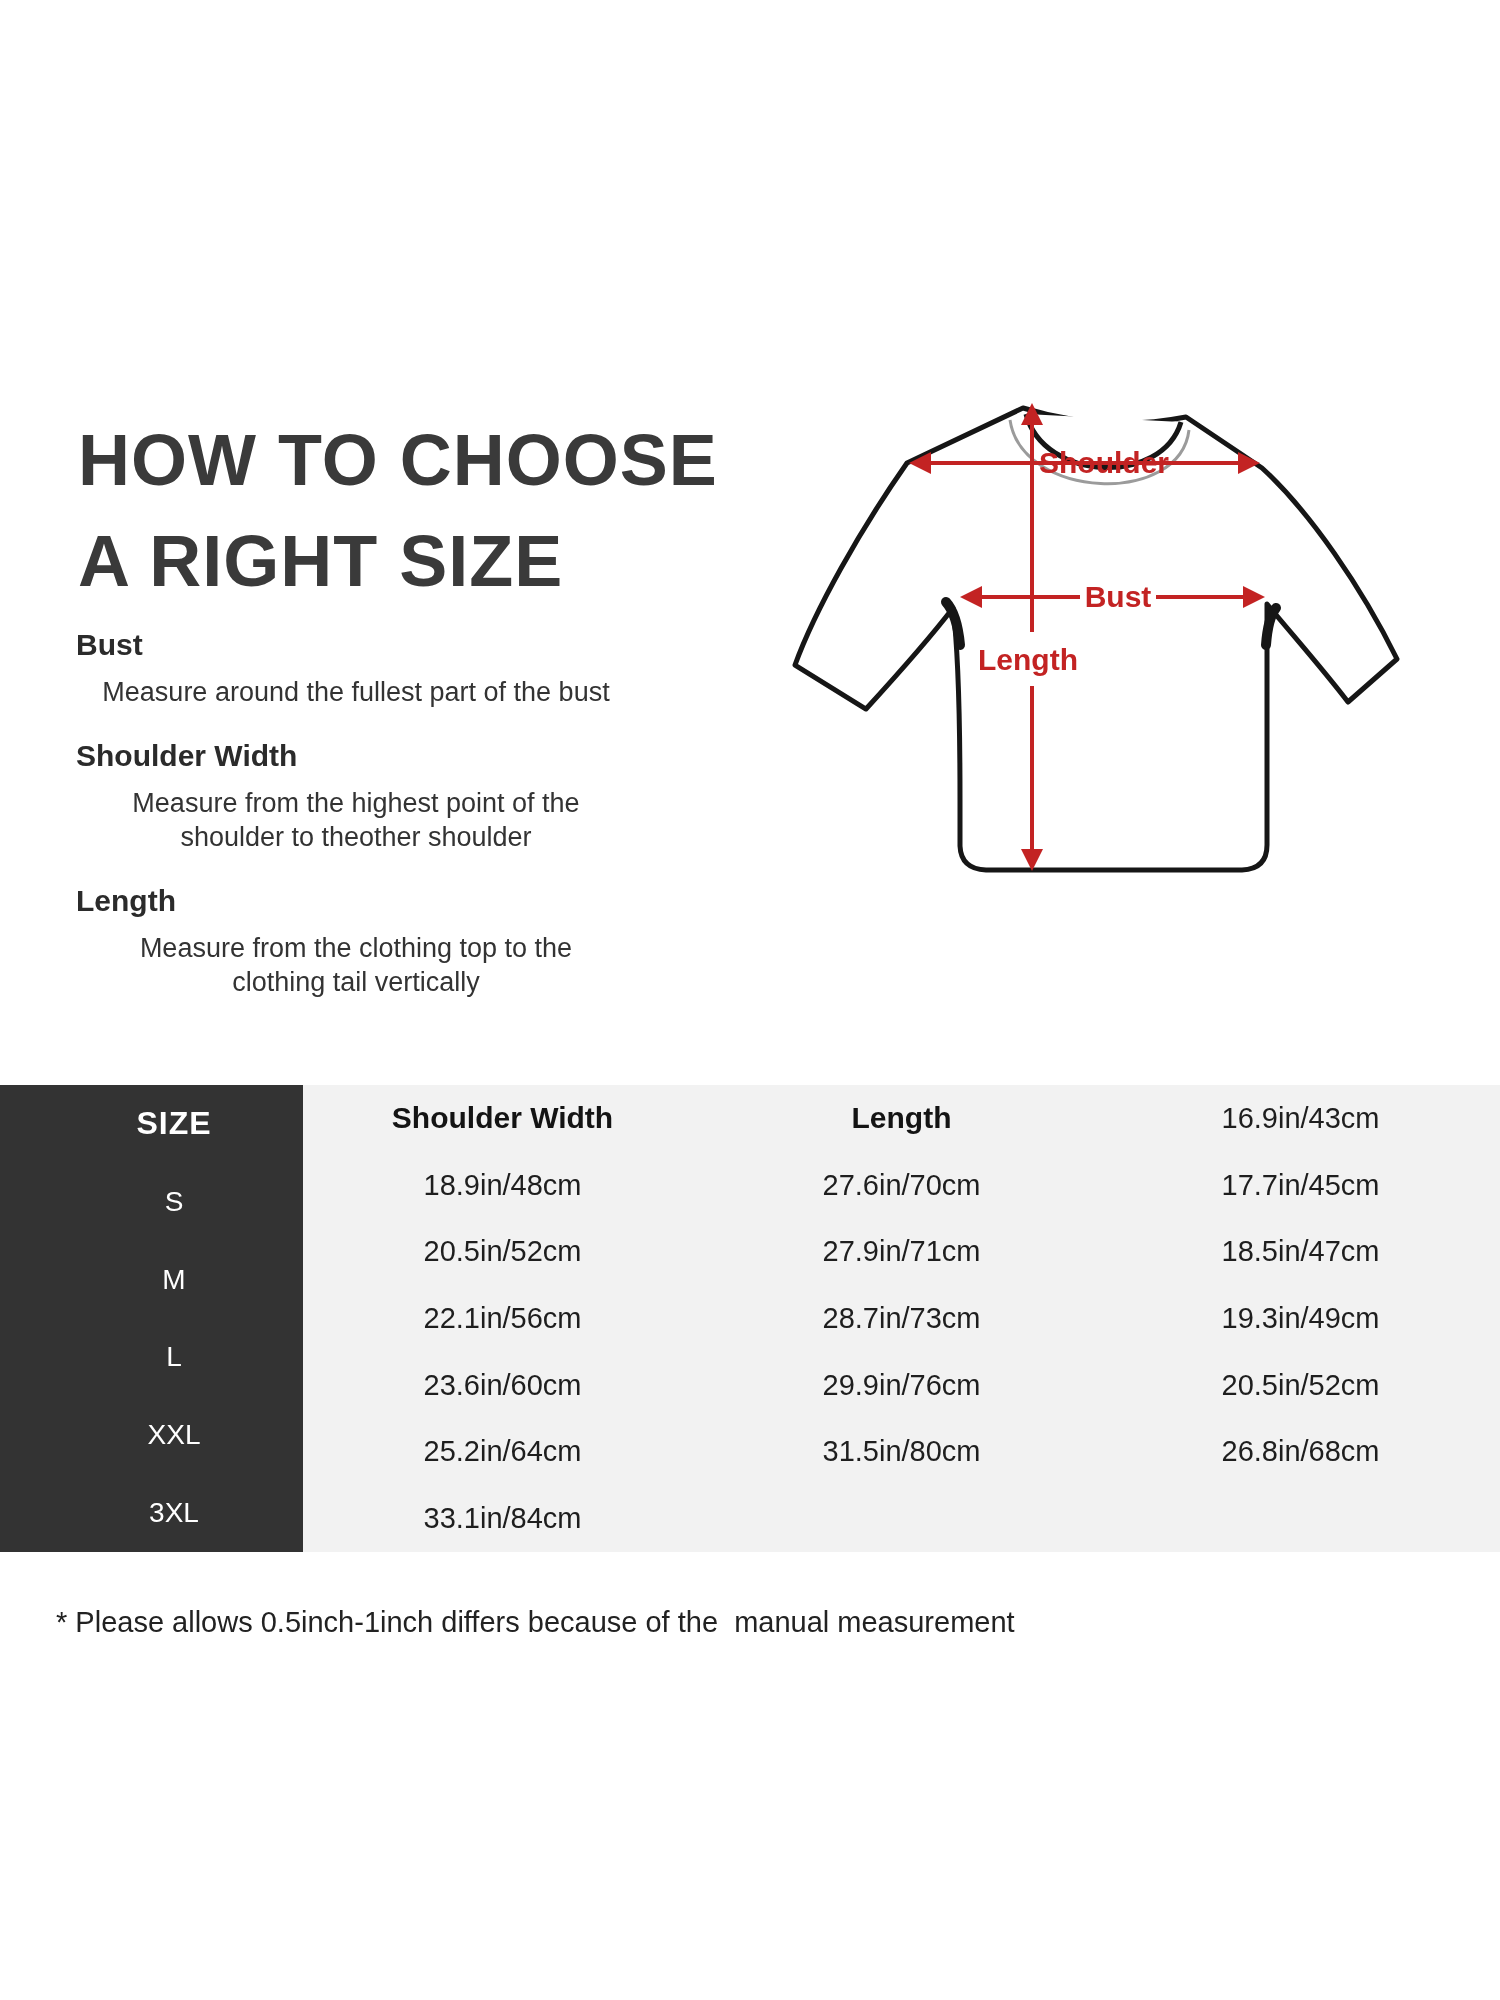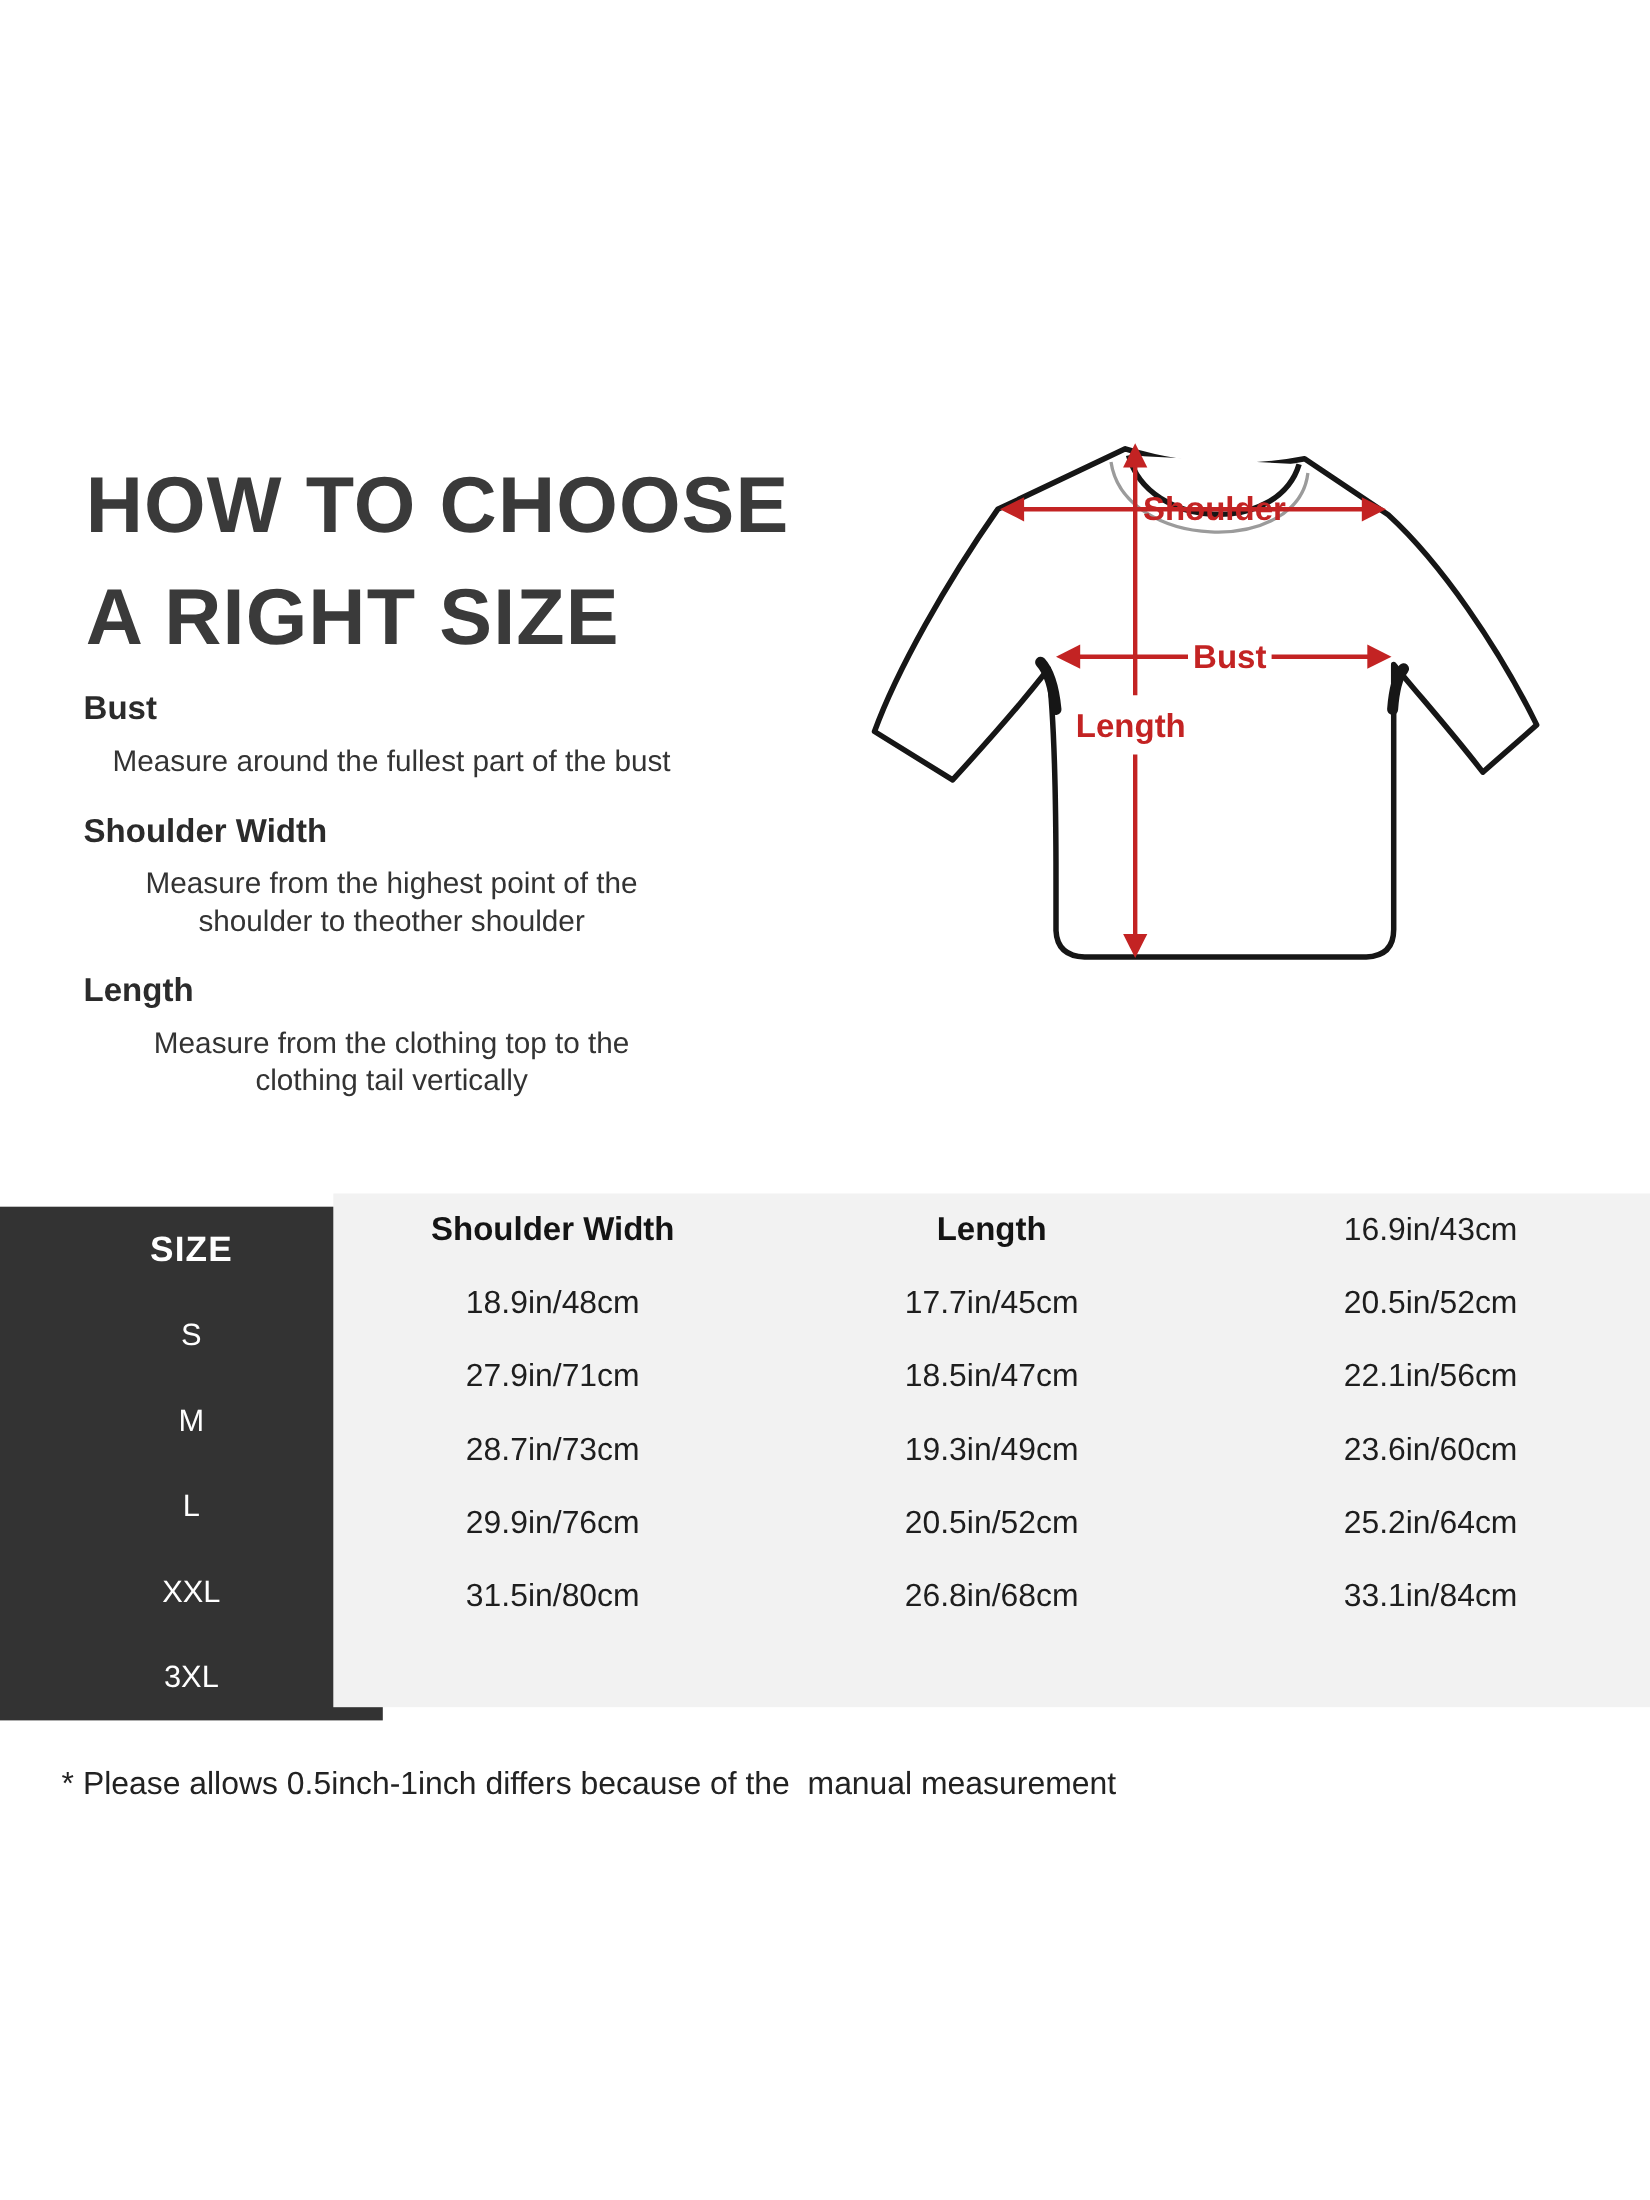--- a/index.html
+++ b/index.html
@@ -26,21 +26,21 @@
   .diagram{position:absolute;left:760px;top:375px;width:680px;height:540px;}
   .tshirt-outline{fill:#ffffff;stroke:var(--ink);stroke-width:5;stroke-linejoin:round;}
   .ink-line{fill:none;stroke:var(--ink);}
   .gray-line{fill:none;stroke:var(--collar-gray);stroke-width:3;}
   .red-line{stroke:var(--red);stroke-width:4;fill:none;}
   .red-fill{fill:var(--red);}
   .red-label{fill:var(--red);font-size:30px;font-weight:700;font-family:"Liberation Sans",sans-serif;}
   .size-table{position:absolute;left:0;top:1085px;width:1500px;height:467px;}
   .size-col{
     position:absolute;left:0;top:0;width:348px;height:467px;background:var(--size-col-bg);
-    display:flex;flex-direction:column;margin-top:12px;
+    display:flex;flex-direction:column;
   }
   .size-cell{
     flex:1;display:flex;align-items:center;justify-content:center;
     color:var(--size-col-text);font-size:28px;
   }
   .size-cell.head{font-size:32px;font-weight:700;letter-spacing:1px;}
   .data-grid{
     position:absolute;left:303px;top:0;right:0;height:467px;background:var(--grid-bg);
     display:grid;grid-template-columns:1fr 1fr 1fr;grid-template-rows:repeat(7,1fr);
   }
@@ -132,20 +132,21 @@
         <div class="size-cell">L</div>
         <div class="size-cell">XXL</div>
         <div class="size-cell">3XL</div>
       </div>
     <div class="data-grid">
 
     <div class="data-cell head">Shoulder Width</div>
         <div class="data-cell head">Length</div>
         <div class="data-cell">16.9in/43cm</div>
         <div class="data-cell">18.9in/48cm</div>
+        <div class="data-cell">27.6in/70cm</div>
         <div class="data-cell">17.7in/45cm</div>
         <div class="data-cell">20.5in/52cm</div>
         <div class="data-cell">27.9in/71cm</div>
         <div class="data-cell">18.5in/47cm</div>
         <div class="data-cell">22.1in/56cm</div>
         <div class="data-cell">28.7in/73cm</div>
         <div class="data-cell">19.3in/49cm</div>
         <div class="data-cell">23.6in/60cm</div>
         <div class="data-cell">29.9in/76cm</div>
         <div class="data-cell">20.5in/52cm</div>

